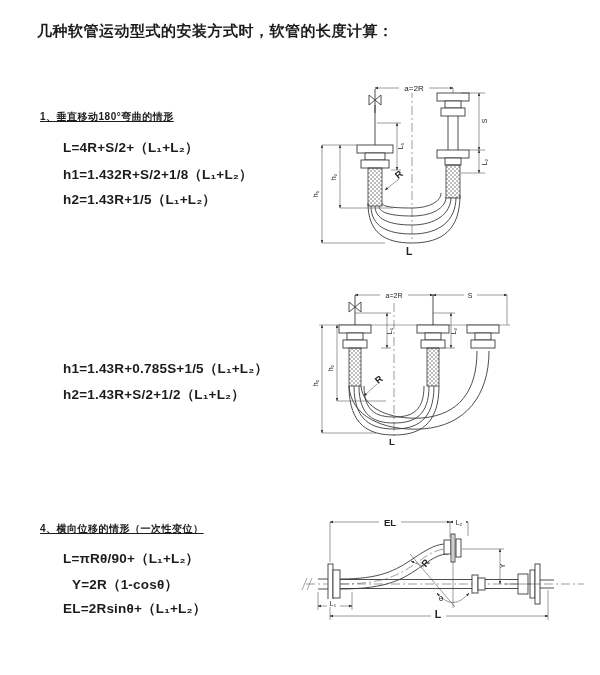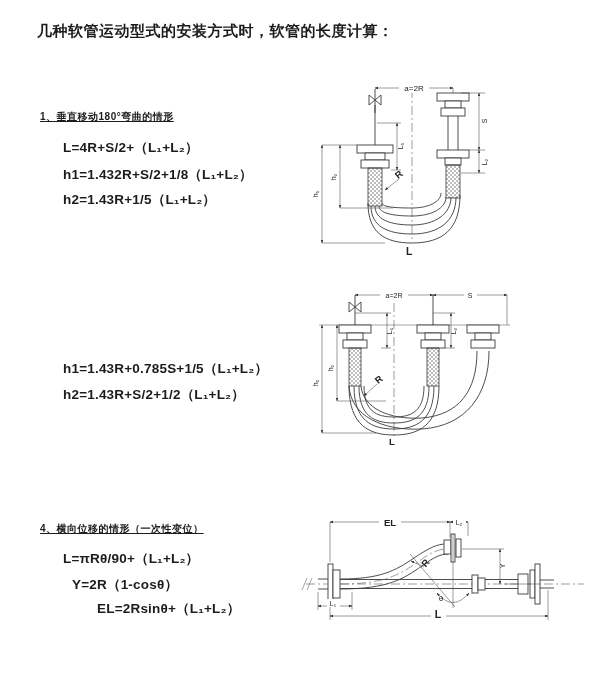--- a/index.html
+++ b/index.html
@@ -31,21 +31,21 @@
   <div class="abs formula" style="left:63px;top:139px;">L=4R+S/2+（L₁+L₂）</div>
   <div class="abs formula" style="left:63px;top:166px;">h1=1.432R+S/2+1/8（L₁+L₂）</div>
   <div class="abs formula" style="left:63px;top:191px;">h2=1.43R+1/5（L₁+L₂）</div>
 
   <div class="abs formula" style="left:63px;top:360px;">h1=1.43R+0.785S+1/5（L₁+L₂）</div>
   <div class="abs formula" style="left:63px;top:386px;">h2=1.43R+S/2+1/2（L₁+L₂）</div>
 
   <div class="abs heading" style="left:40px;top:522px;">4、横向位移的情形（一次性变位）</div>
   <div class="abs formula" style="left:63px;top:550px;">L=πRθ/90+（L₁+L₂）</div>
   <div class="abs formula" style="left:72px;top:576px;">Y=2R（1-cosθ）</div>
-  <div class="abs formula" style="left:63px;top:600px;margin-left:34px;">EL=2Rsinθ+（L₁+L₂）</div>
+  <div class="abs formula" style="left:63px;top:600px;">EL=2Rsinθ+（L₁+L₂）</div>
 
   <svg style="left:313px;top:73px;" width="260" height="185" viewBox="0 0 260 185">
     <defs>
       <marker id="ar1" viewBox="0 0 10 10" refX="9" refY="5" markerWidth="6.5" markerHeight="6.5" orient="auto-start-reverse">
         <path d="M0,1.5L10,5L0,8.5z" fill="#333"></path>
       </marker>
       <pattern id="ht1" width="4" height="4" patternUnits="userSpaceOnUse">
         <path d="M0,4L4,0M0,0L4,4" stroke="#7a7a7a" stroke-width="0.5"></path>
       </pattern>
     </defs>

